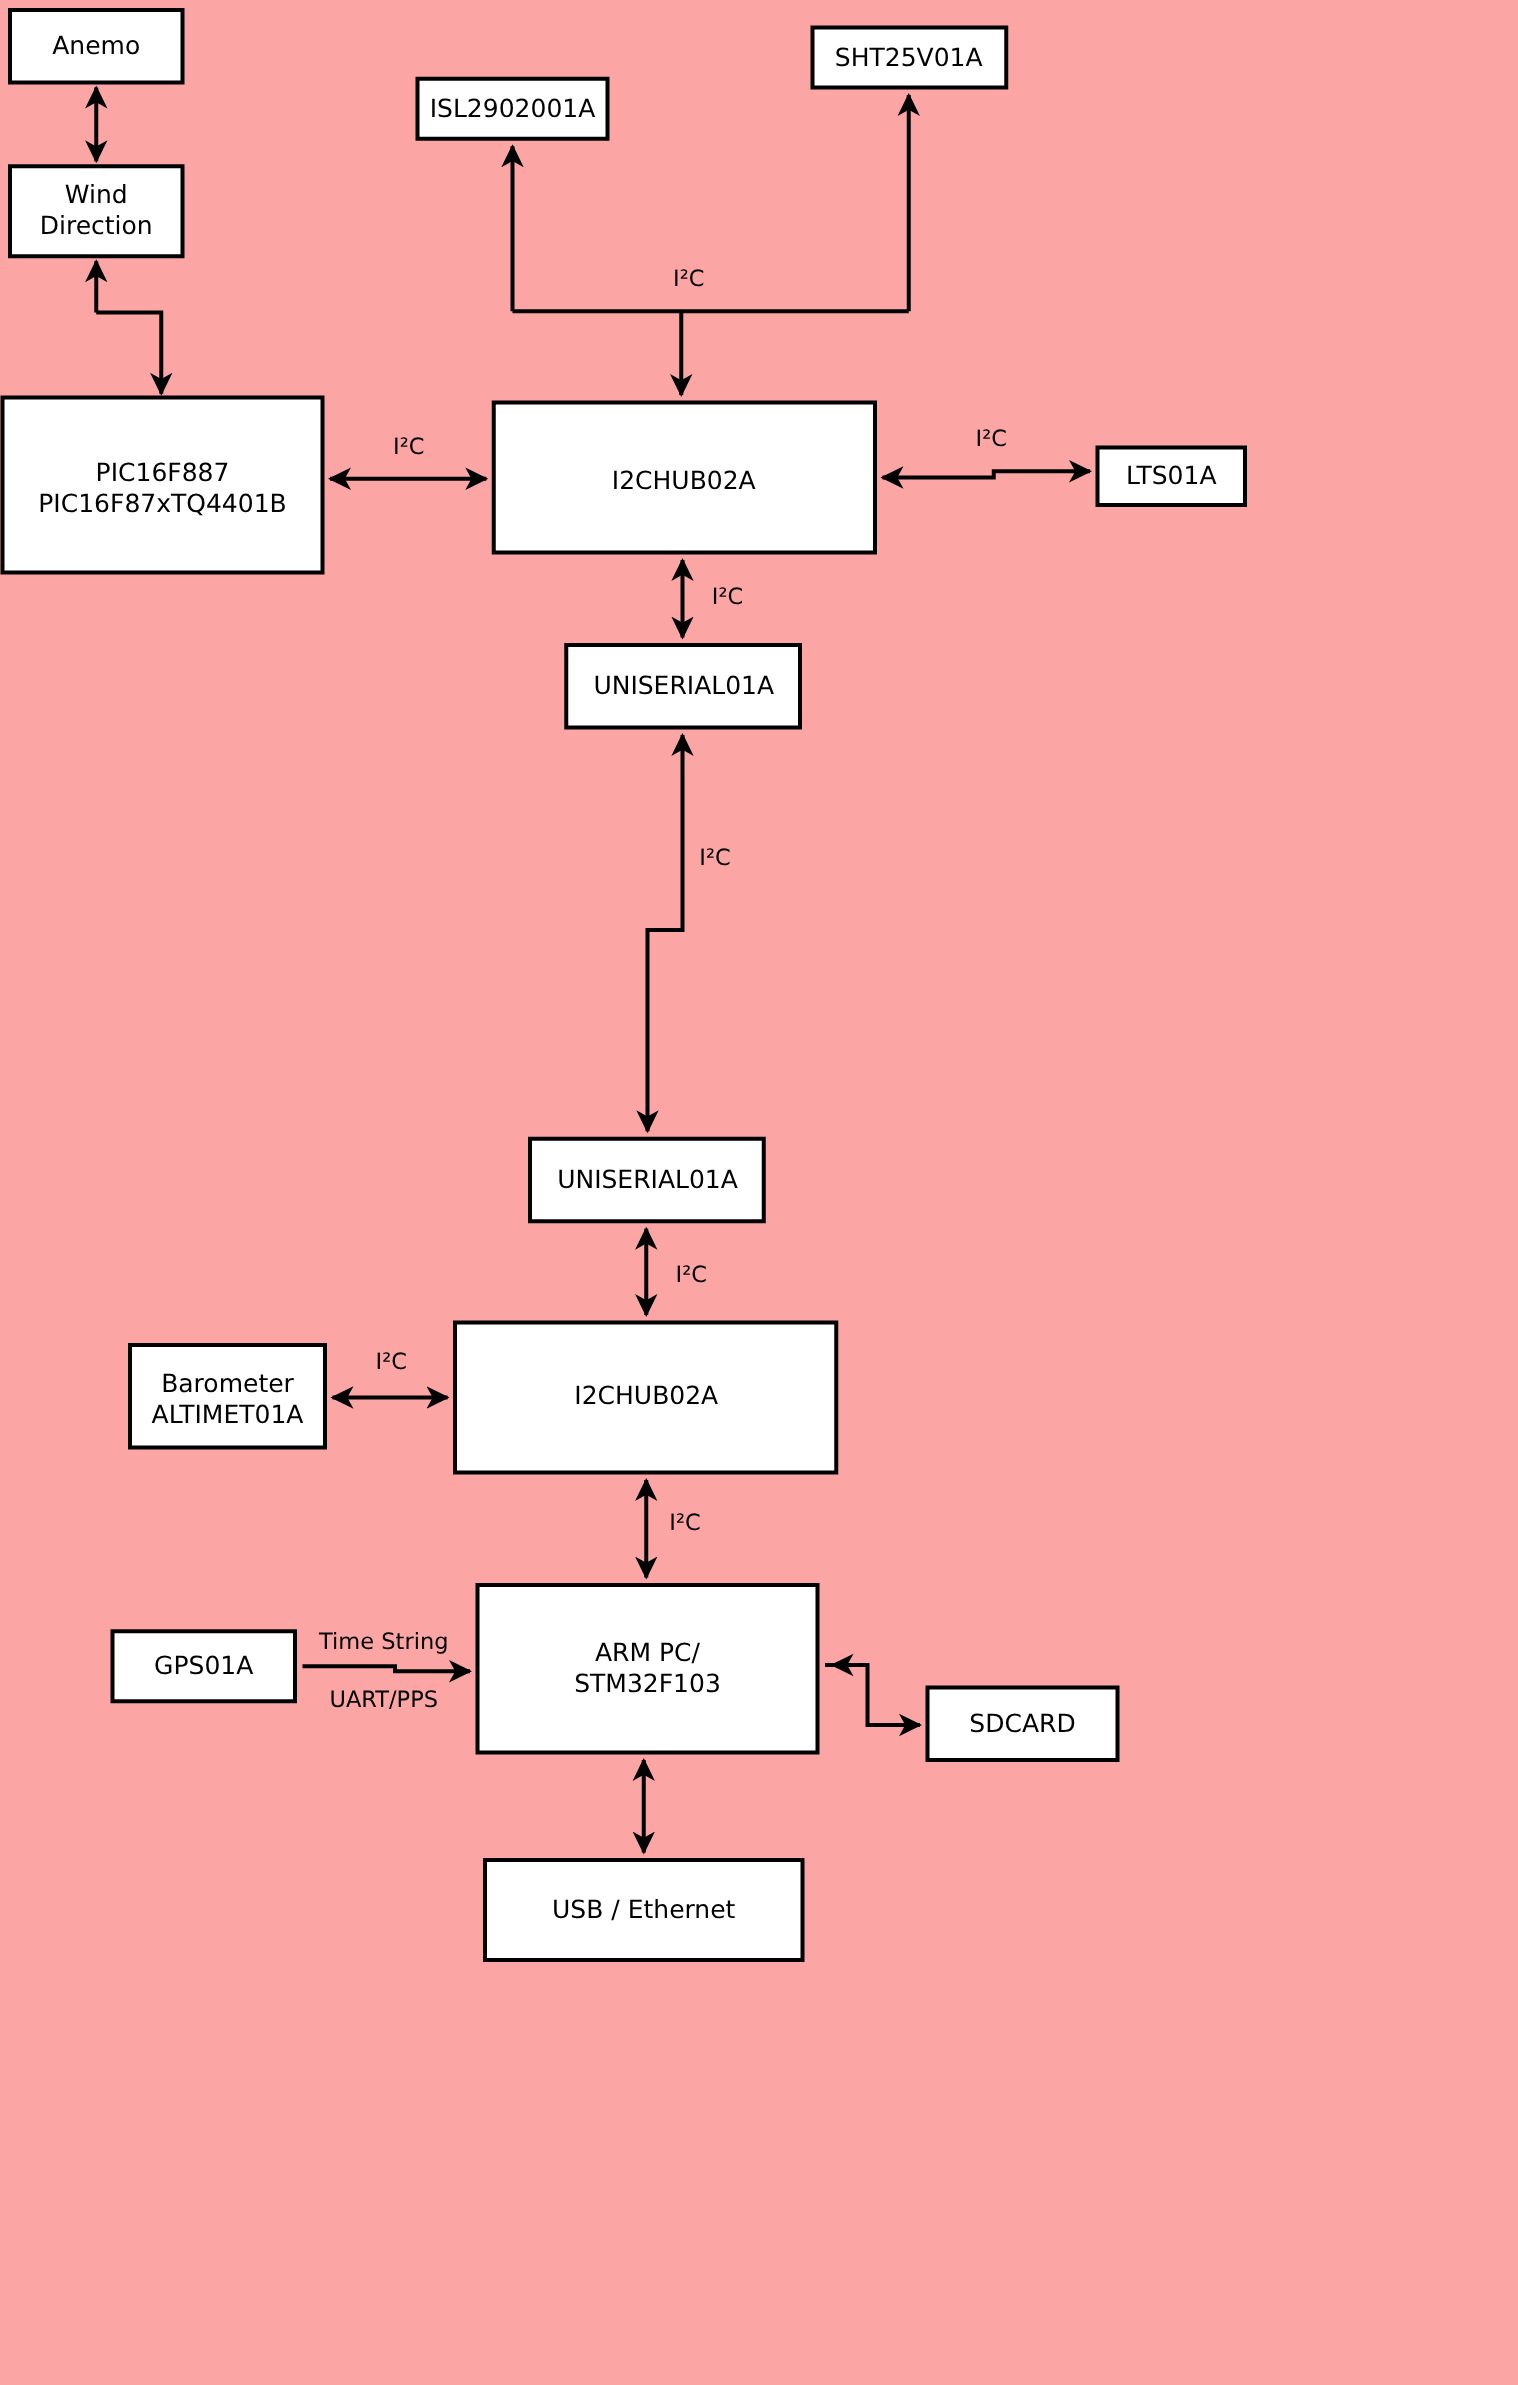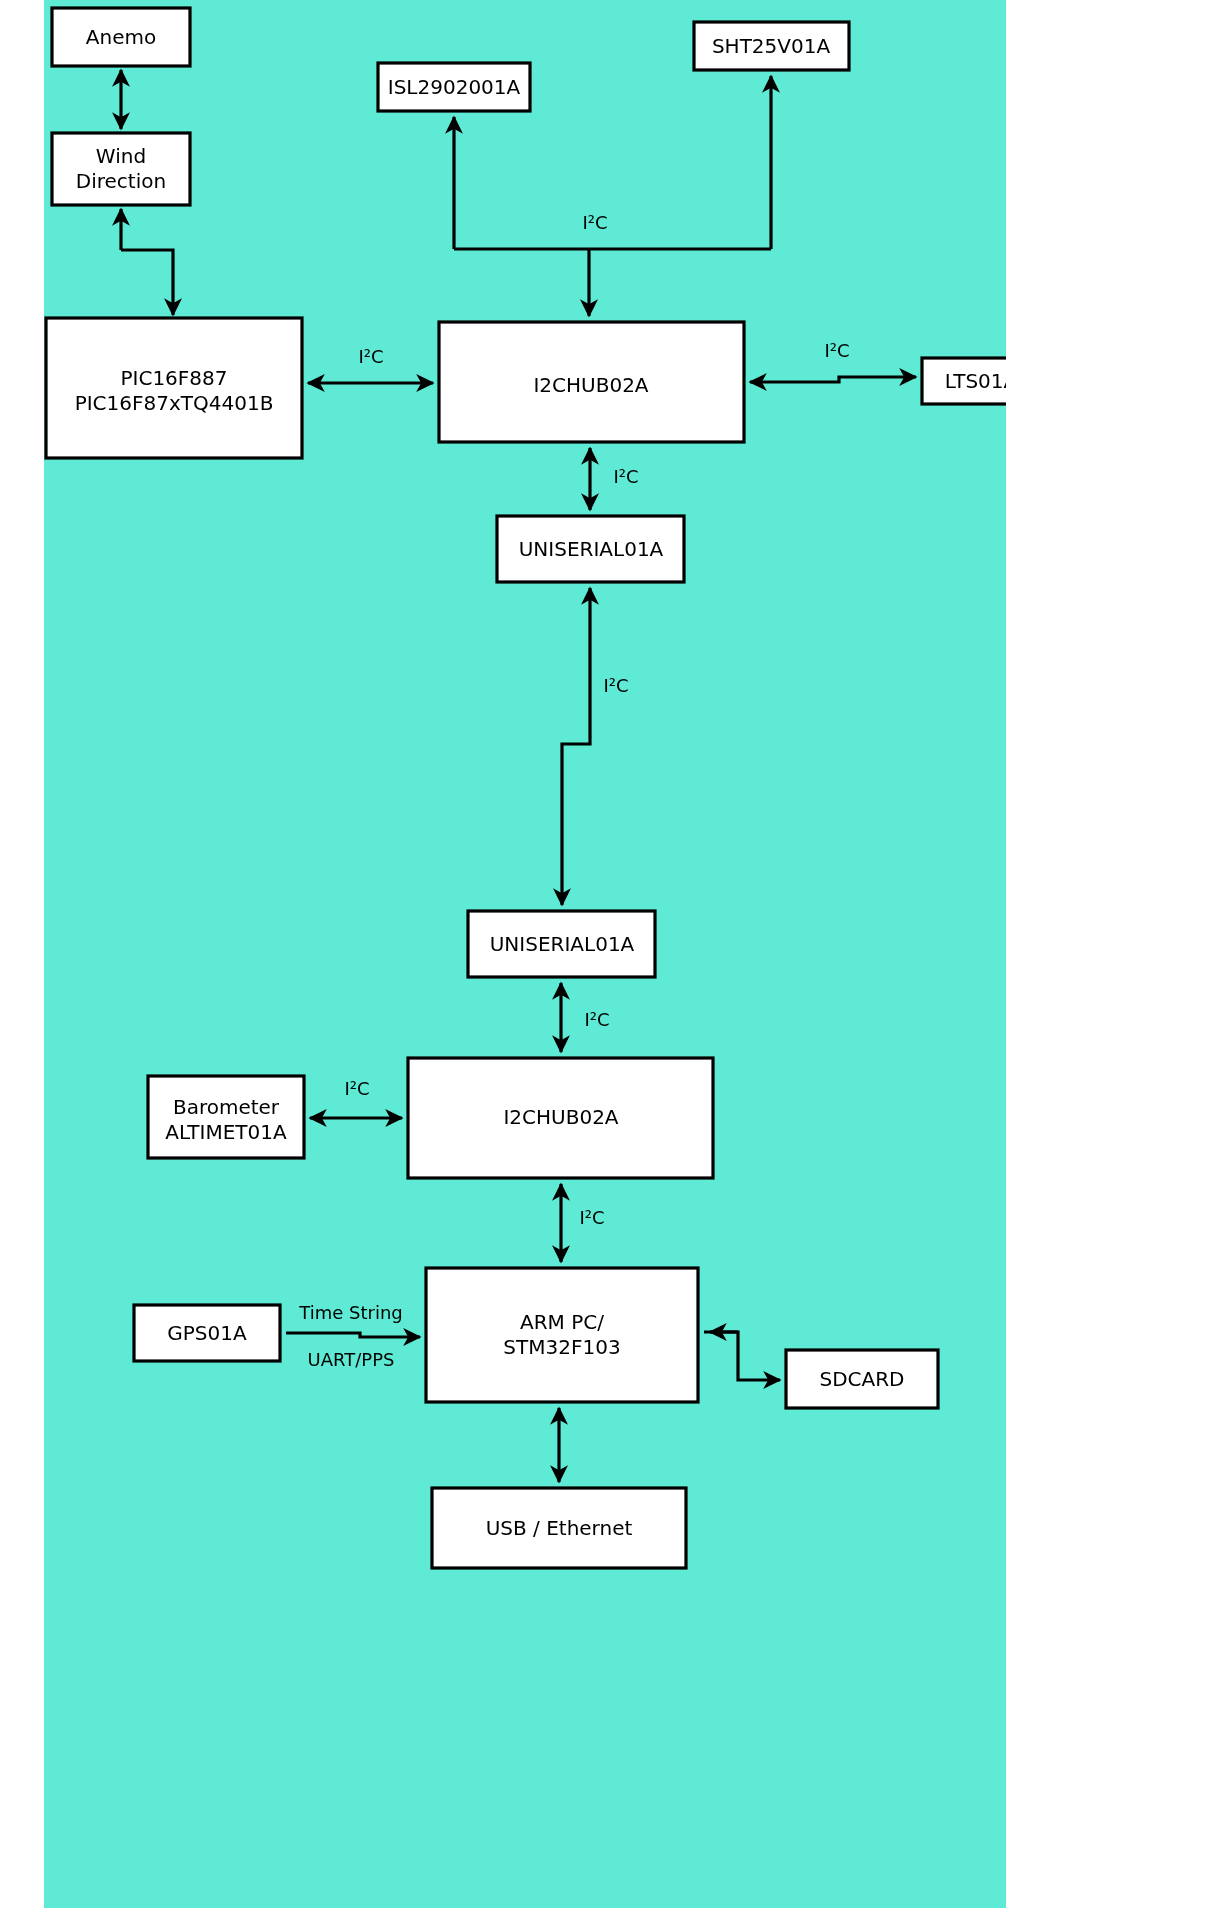--- a/index.html
+++ b/index.html
@@ -5,25 +5,24 @@
   html, body {
     margin: 0;
     padding: 0;
     background: #ffffff;
   }
   body {
     font-family: "DejaVu Sans", sans-serif;
   }
   #diagram-root {
     position: relative;
-    width: 962px;
+    width: 1214px;
     height: 1908px;
-    background: #5eead4;
+    background: #fca5a5;
     overflow: hidden;
-    margin-left: 44px;
   }
   svg#diagram {
     position: absolute;
     top: 0;
     left: 0;
     width: 1214px;
     height: 1908px;
     display: block;
   }
   .node-box {

